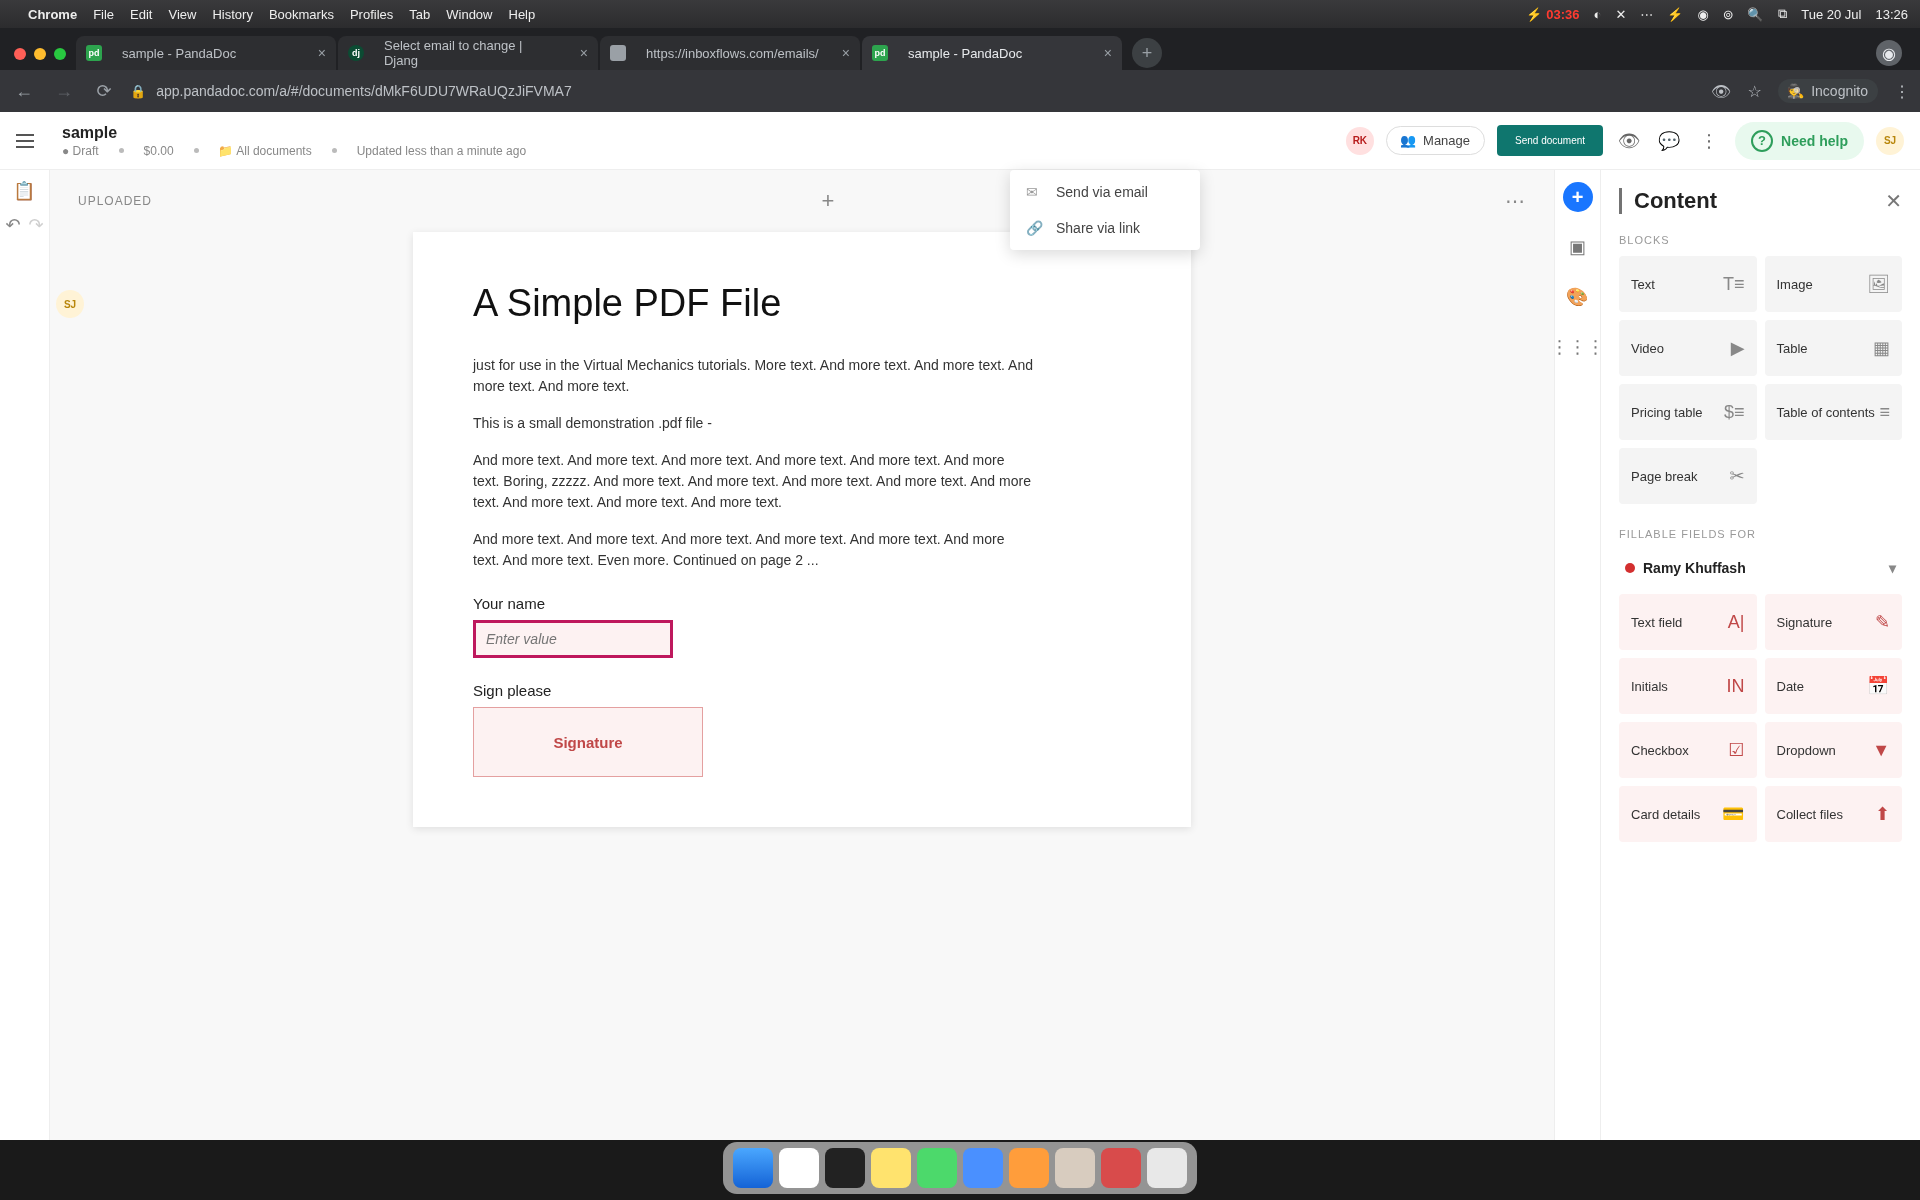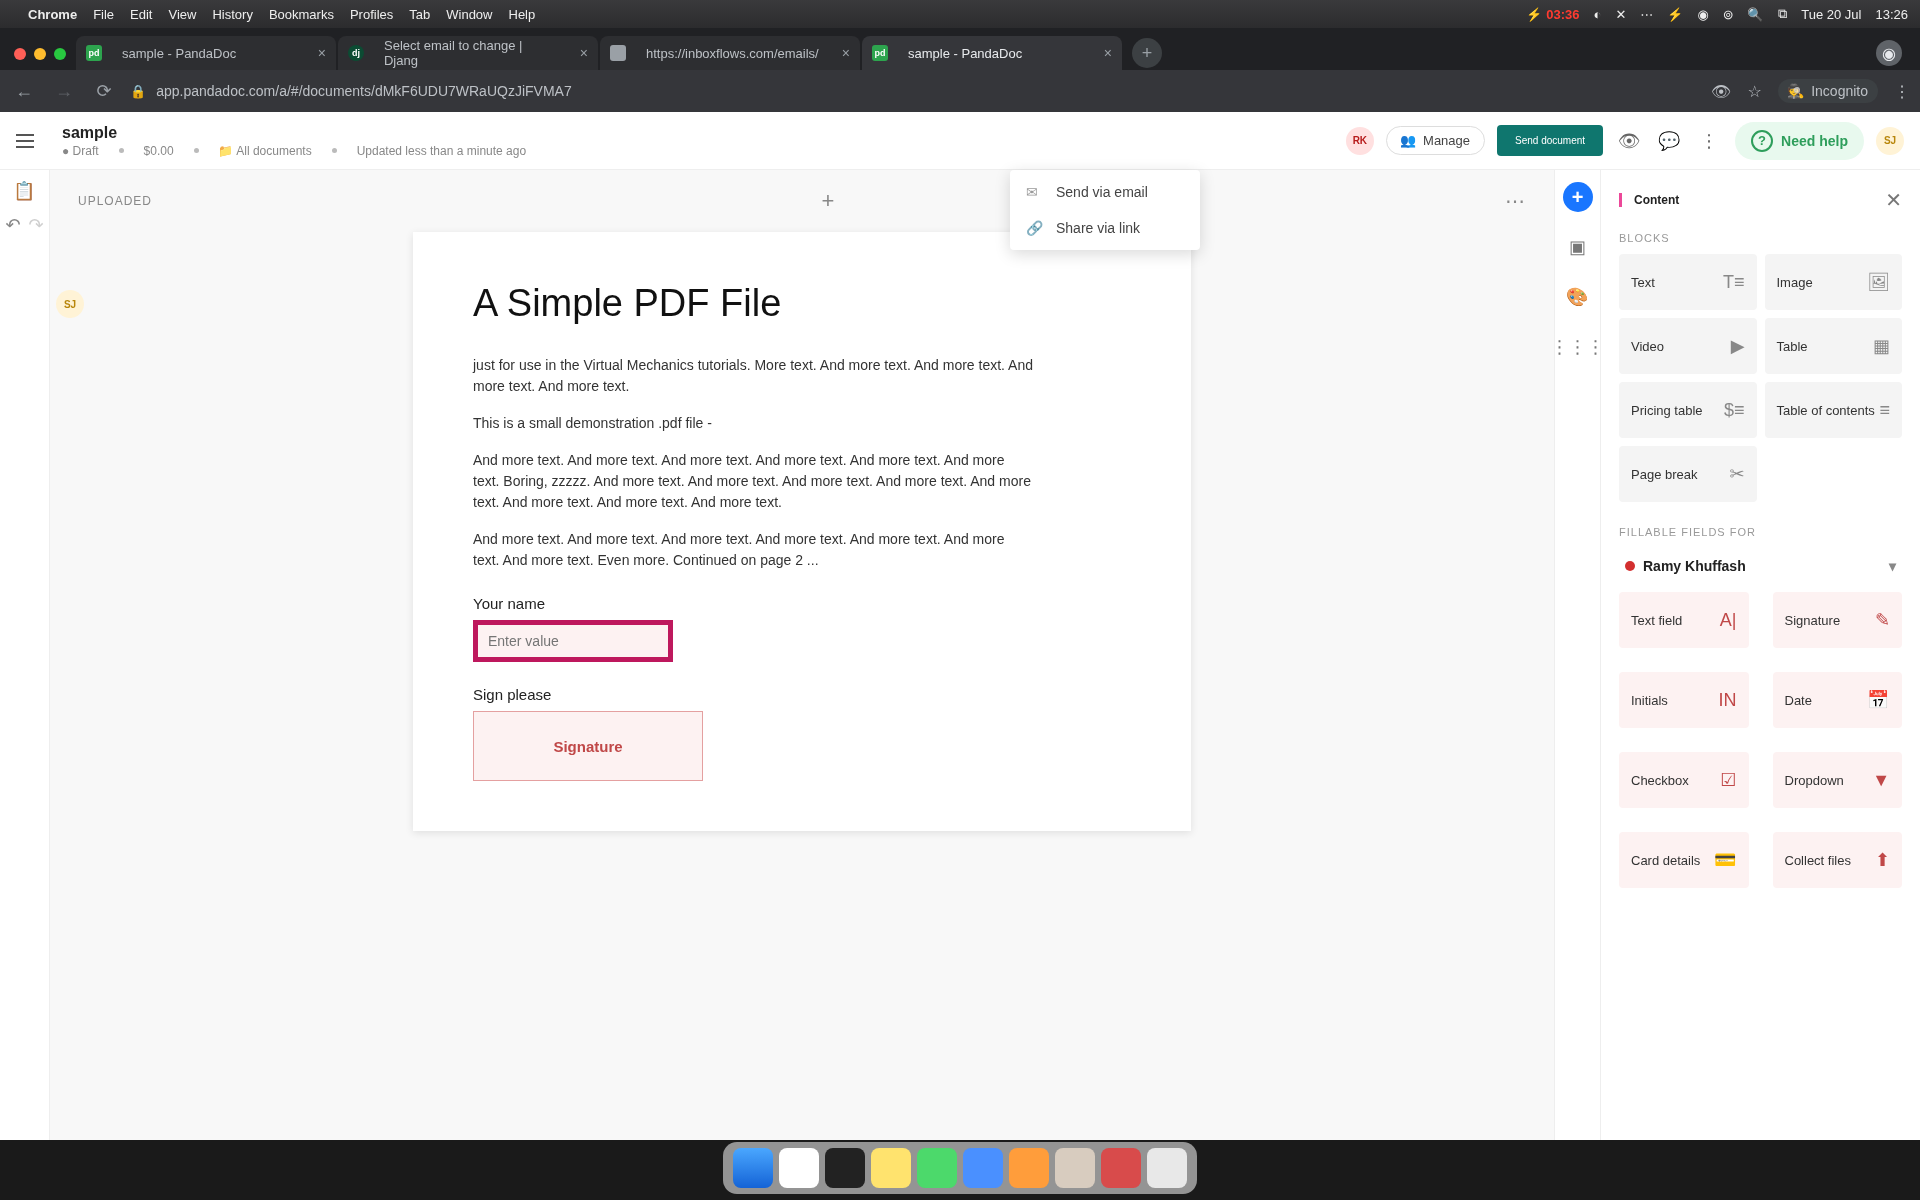--- a/index.html
+++ b/index.html
@@ -68,41 +68,41 @@
 .tool-col { width: 50px; border-right: 1px solid #eee; padding-top: 10px; display: flex; flex-direction: column; align-items: center; gap: 12px; }
 .tool-col .undo-redo { display: flex; gap: 8px; color: #888; font-size: 18px; }
 .canvas { flex: 1; background: #f8f8f8; position: relative; overflow: hidden; }
 .canvas-head { display: flex; align-items: center; padding: 16px 28px; color: #888; font-size: 12px; letter-spacing: 1px; }
 .canvas-head .plus { margin: 0 auto; width: 30px; height: 30px; display: flex; align-items: center; justify-content: center; color: #888; font-size: 22px; font-weight: 300; }
 .canvas-head .more { color: #888; font-size: 20px; }
 .page { background: #fff; width: 778px; margin: 0 auto; box-shadow: 0 2px 8px rgba(0,0,0,0.1); padding: 50px 60px; }
 .page h1 { font-size: 38px; font-weight: 500; color: #111; margin-bottom: 30px; }
 .page p { font-size: 14px; color: #333; line-height: 1.5; margin-bottom: 16px; max-width: 560px; }
 .field-label { font-size: 15px; color: #222; margin-top: 24px; margin-bottom: 8px; }
-.text-input { border: 5px solid #be185d; background: #fdf2f2; padding: 8px 10px; width: 200px; font-size: 14px; color: #999; }
+.text-input { border: 3px solid #be185d; background: #fdf2f2; padding: 8px 10px; width: 200px; font-size: 14px; color: #999; font-style: italic; }
 .sig-box { border: 1px solid #e4a0a0; background: #fdf2f2; width: 230px; height: 70px; display: flex; align-items: center; justify-content: center; color: #c04848; font-weight: 600; font-size: 15px; margin-top: 8px; }
 .sj-marker { position: absolute; left: 6px; top: 120px; }
 
 
 .rail { width: 46px; border-left: 1px solid #eee; display: flex; flex-direction: column; align-items: center; padding-top: 12px; gap: 20px; }
 .rail .rail-btn { width: 30px; height: 30px; display: flex; align-items: center; justify-content: center; color: #777; font-size: 18px; border-radius: 6px; }
 .rail .rail-btn.active { background: #1976ff; color: #fff; border-radius: 50%; font-size: 20px; font-weight: 700; }
 .panel { width: 320px; border-left: 1px solid #eee; padding: 18px; overflow-y: auto; }
 .panel-head { display: flex; align-items: center; justify-content: space-between; margin-bottom: 20px; }
-.panel-head .ttl { font-size: 12px; font-weight: 600; color: #222; border-left: 3px solid #ec4899; padding-left: 12px; }
+.panel-head .ttl { font-size: 22px; font-weight: 600; color: #222; border-left: 3px solid #737373; padding-left: 12px; }
 .panel-head .close { color: #777; font-size: 20px; }
 .panel .section-label { font-size: 11px; letter-spacing: 1px; color: #999; margin-bottom: 10px; margin-top: 8px; }
 .block-grid { display: grid; grid-template-columns: 1fr 1fr; gap: 8px; }
 .block { background: #f4f4f4; border-radius: 4px; padding: 12px; height: 56px; display: flex; align-items: center; justify-content: space-between; font-size: 13px; color: #333; }
 .block.page-break { grid-column: 1; }
 .block .ic { color: #888; font-size: 18px; }
 .assignee { display: flex; align-items: center; gap: 8px; padding: 10px 6px; font-size: 14px; font-weight: 600; color: #222; margin: 8px 0; }
 .assignee .reddot { width: 10px; height: 10px; border-radius: 50%; background: #d32f2f; }
 .assignee .chev { margin-left: auto; color: #888; }
-.field-grid { display: grid; grid-template-columns: 1fr 1fr; gap: 24px; }
+.field-grid { display: grid; grid-template-columns: 1fr 1fr; gap: 8px; }
 .field { background: #fdf2f2; border-radius: 4px; padding: 12px; height: 56px; display: flex; align-items: center; justify-content: space-between; font-size: 13px; color: #333; }
 .field .ic { color: #c04848; font-size: 18px; }
 
 
 .dock { position: fixed; bottom: 6px; left: 50%; transform: translateX(-50%); height: 52px; background: rgba(230,230,230,0.6); border-radius: 14px; display: flex; align-items: center; padding: 0 10px; gap: 6px; }
 .dock .dock-item { width: 40px; height: 40px; border-radius: 8px; background: #ccc; }
 </style>
 </head>
 <body>
 

